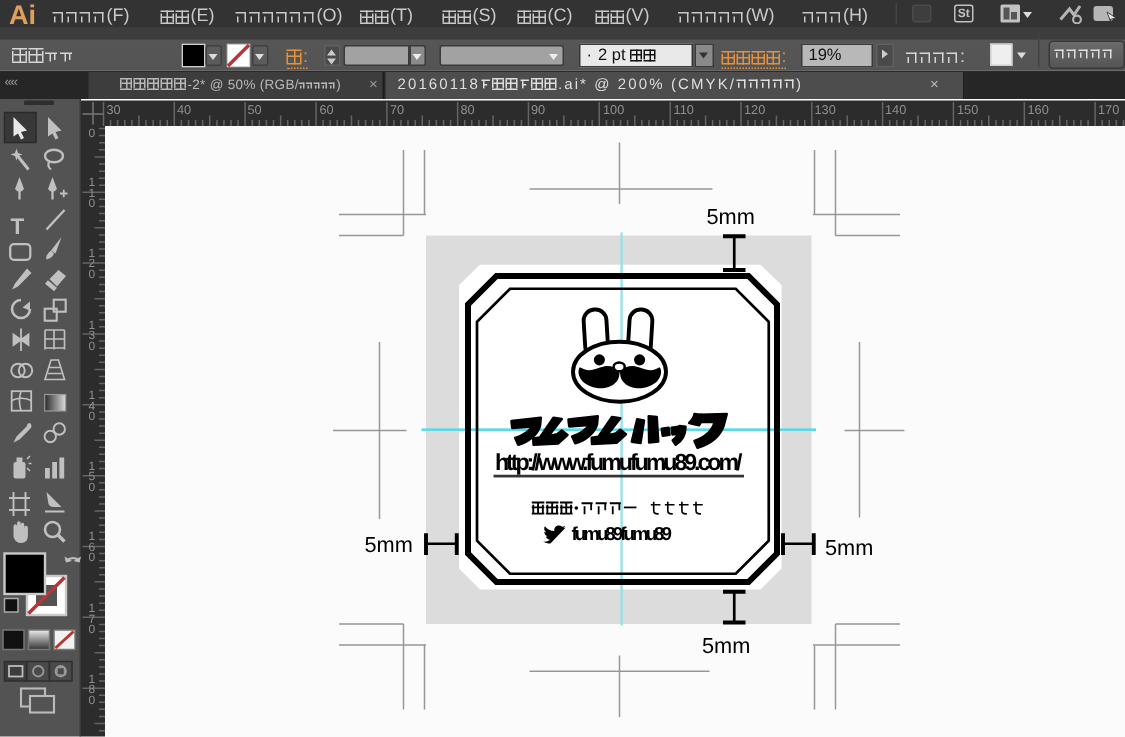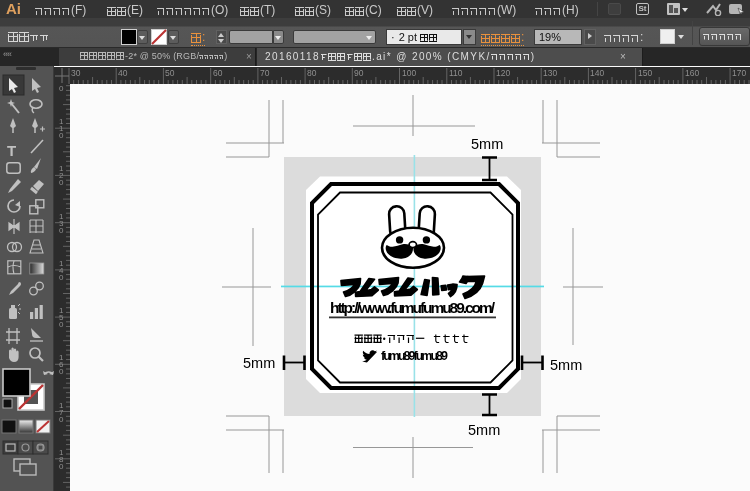--- a/index.html
+++ b/index.html
@@ -25,21 +25,21 @@
  background-repeat:no-repeat;}
 .pn{background:
  linear-gradient(currentColor,currentColor) 50% 20%/80% 1px,
  linear-gradient(currentColor,currentColor) 30% 65%/1px 62%,
  linear-gradient(currentColor,currentColor) 58% 58%/40% 1px;
  background-repeat:no-repeat;}
 
 .tri-d{width:0;height:0;border-left:3px solid transparent;border-right:3px solid transparent;border-top:4px solid #ddd;}
 </style></head><body>
 <div class="abs" style="left:0;top:0;width:750px;height:18px;background:#333333;"></div>
-<div class="abs" style="left:6px;top:0px;font-size:15px;font-weight:bold;color:#dfa05e;">Ai</div>
+<div class="abs" style="left:6px;top:0px;font-size:18px;font-weight:bold;color:#dfa05e;">Ai</div>
 <div class="abs" style="left:35px;top:3px;color:#c9c9c9;font-size:12px;"><i class="jp pt" style="width:8px;height:9px;margin-right:1px;"></i><i class="jp pt" style="width:8px;height:9px;margin-right:1px;"></i><i class="jp pt" style="width:8px;height:9px;margin-right:1px;"></i><i class="jp pt" style="width:8px;height:9px;margin-right:1px;"></i><span style="vertical-align:1px;">(F)</span></div>
 <div class="abs" style="left:107px;top:3px;color:#c9c9c9;font-size:12px;"><i class="jp pk" style="width:9px;height:9px;margin-right:1px;"></i><i class="jp pk" style="width:9px;height:9px;margin-right:1px;"></i><span style="vertical-align:1px;">(E)</span></div>
 <div class="abs" style="left:157px;top:3px;color:#c9c9c9;font-size:12px;"><i class="jp pt" style="width:8px;height:9px;margin-right:1px;"></i><i class="jp pt" style="width:8px;height:9px;margin-right:1px;"></i><i class="jp pt" style="width:8px;height:9px;margin-right:1px;"></i><i class="jp pt" style="width:8px;height:9px;margin-right:1px;"></i><i class="jp pt" style="width:8px;height:9px;margin-right:1px;"></i><i class="jp pt" style="width:8px;height:9px;margin-right:1px;"></i><span style="vertical-align:1px;">(O)</span></div>
 <div class="abs" style="left:240px;top:3px;color:#c9c9c9;font-size:12px;"><i class="jp pk" style="width:9px;height:9px;margin-right:1px;"></i><i class="jp pk" style="width:9px;height:9px;margin-right:1px;"></i><span style="vertical-align:1px;">(T)</span></div>
 <div class="abs" style="left:295px;top:3px;color:#c9c9c9;font-size:12px;"><i class="jp pk" style="width:9px;height:9px;margin-right:1px;"></i><i class="jp pk" style="width:9px;height:9px;margin-right:1px;"></i><span style="vertical-align:1px;">(S)</span></div>
 <div class="abs" style="left:345px;top:3px;color:#c9c9c9;font-size:12px;"><i class="jp pk" style="width:9px;height:9px;margin-right:1px;"></i><i class="jp pk" style="width:9px;height:9px;margin-right:1px;"></i><span style="vertical-align:1px;">(C)</span></div>
 <div class="abs" style="left:397px;top:3px;color:#c9c9c9;font-size:12px;"><i class="jp pk" style="width:9px;height:9px;margin-right:1px;"></i><i class="jp pk" style="width:9px;height:9px;margin-right:1px;"></i><span style="vertical-align:1px;">(V)</span></div>
 <div class="abs" style="left:452px;top:3px;color:#c9c9c9;font-size:12px;"><i class="jp pt" style="width:8px;height:9px;margin-right:1px;"></i><i class="jp pt" style="width:8px;height:9px;margin-right:1px;"></i><i class="jp pt" style="width:8px;height:9px;margin-right:1px;"></i><i class="jp pt" style="width:8px;height:9px;margin-right:1px;"></i><i class="jp pt" style="width:8px;height:9px;margin-right:1px;"></i><span style="vertical-align:1px;">(W)</span></div>
 <div class="abs" style="left:535px;top:3px;color:#c9c9c9;font-size:12px;"><i class="jp pt" style="width:8px;height:9px;margin-right:1px;"></i><i class="jp pt" style="width:8px;height:9px;margin-right:1px;"></i><i class="jp pt" style="width:8px;height:9px;margin-right:1px;"></i><span style="vertical-align:1px;">(H)</span></div>
 <div class="abs" style="left:597px;top:2px;width:1px;height:14px;background:#454545;"></div>

